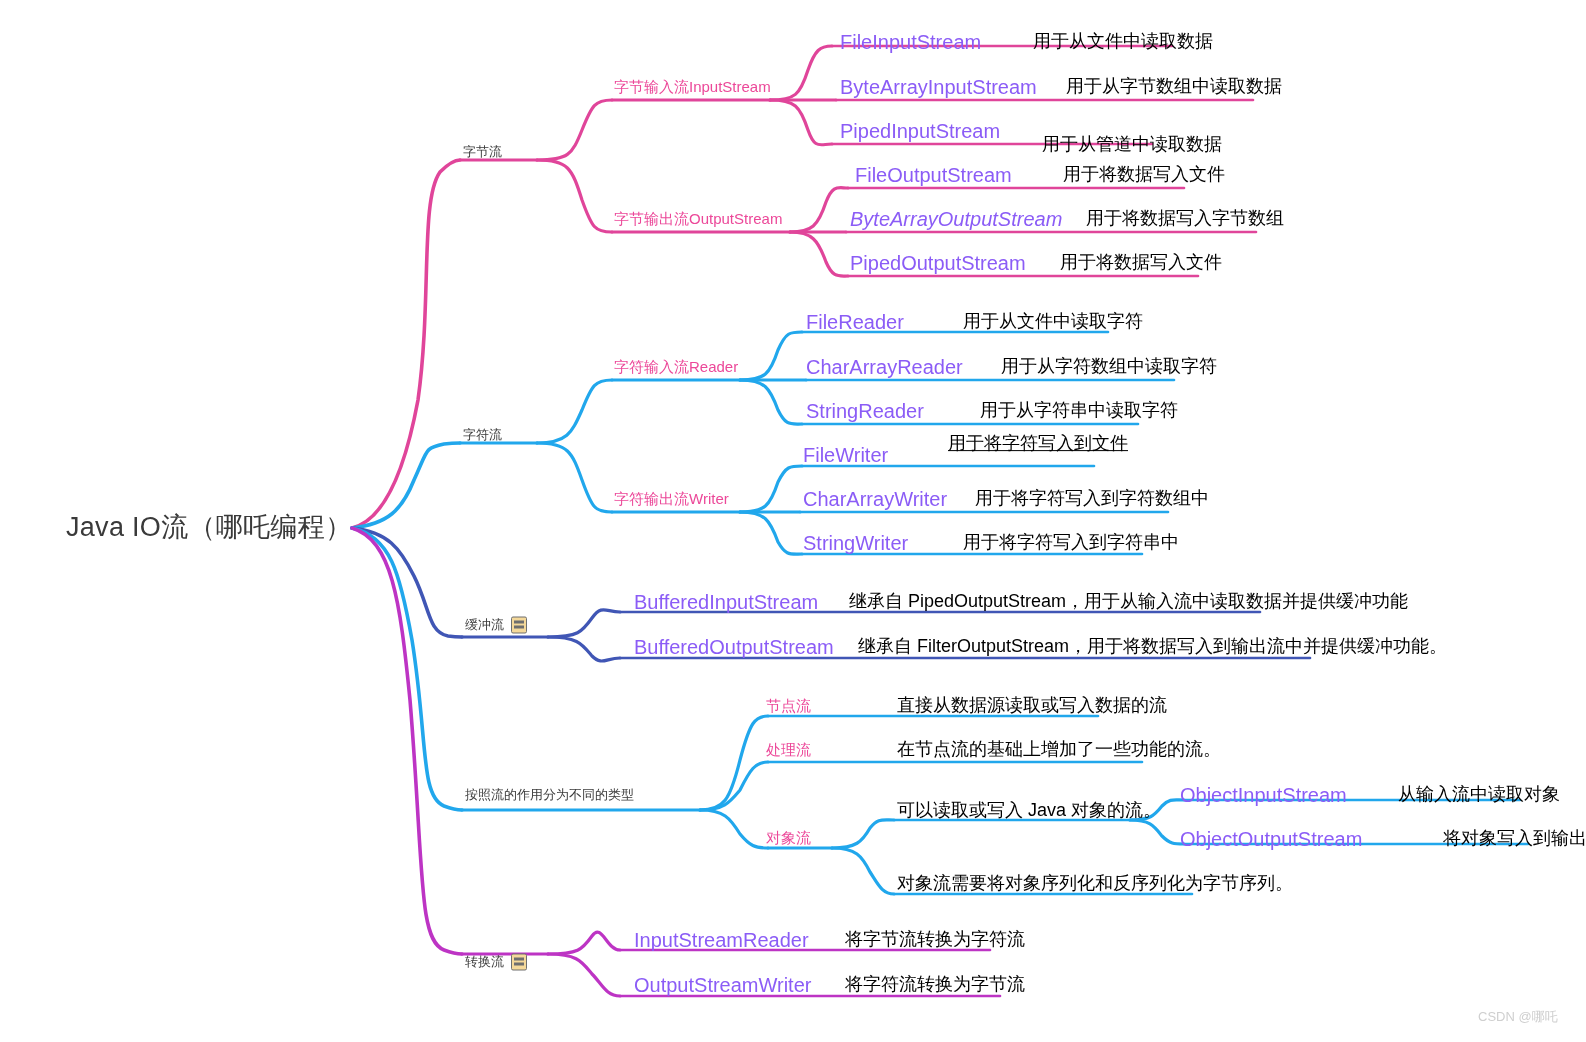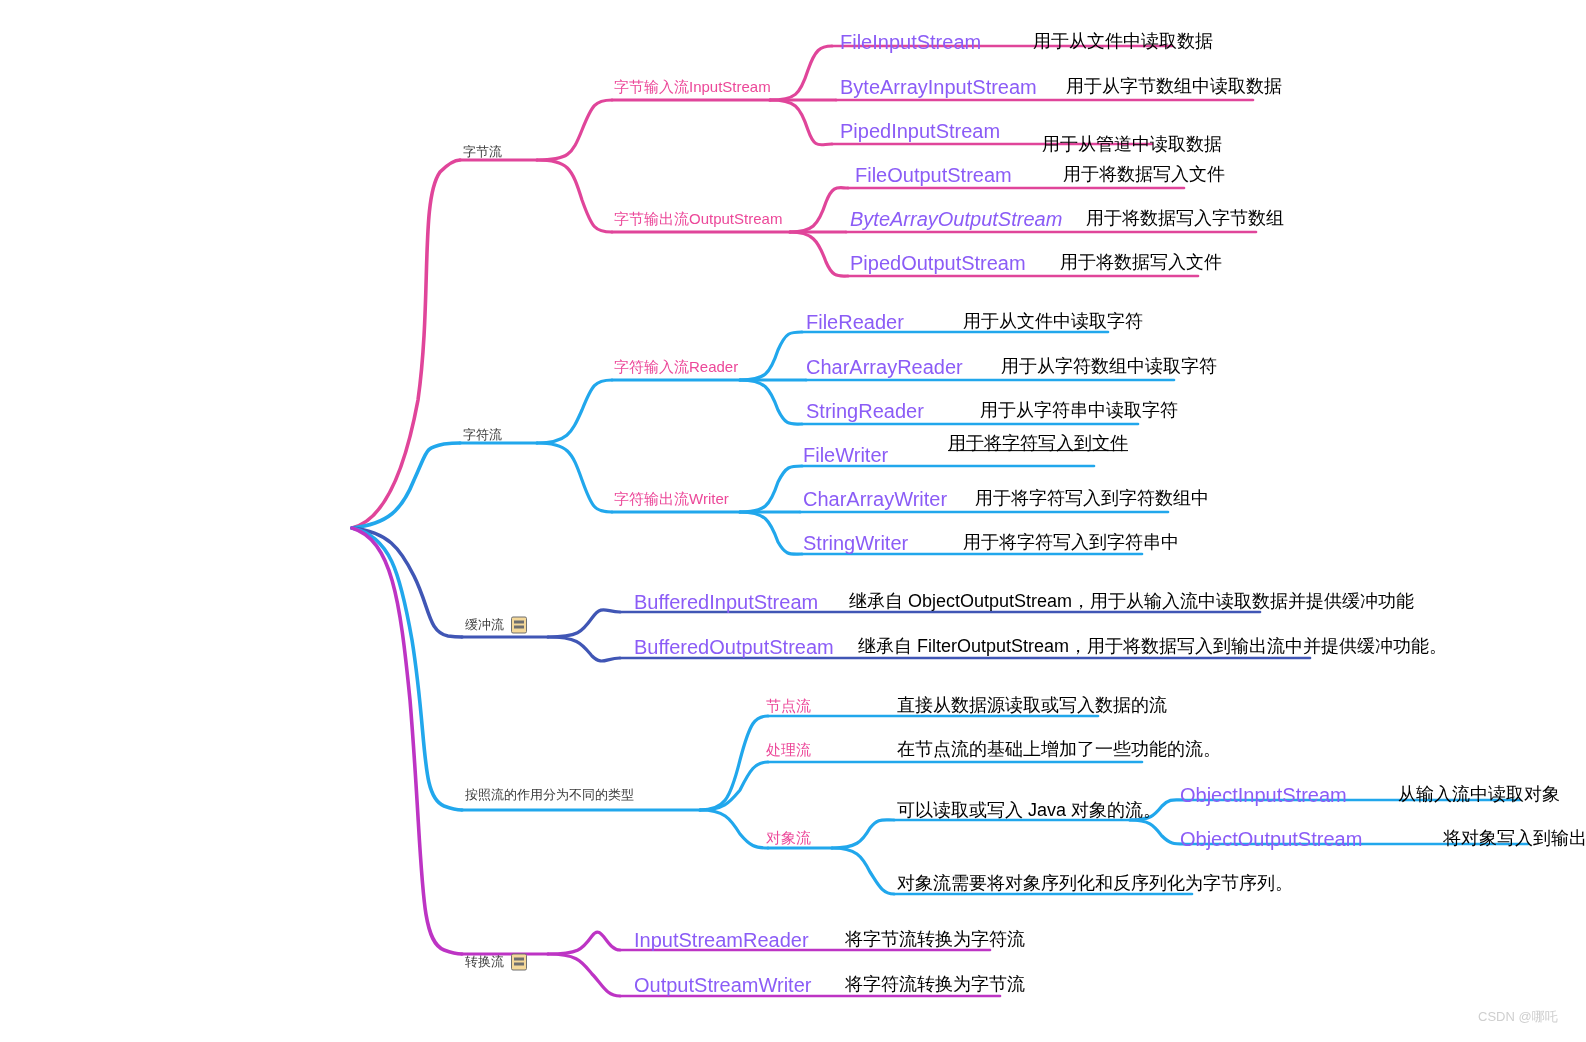--- a/index.html
+++ b/index.html
@@ -195,20 +195,21 @@
         <path d="M548,954 C 578,954 582,950 592,936 C 602,922 606,950 620,950"></path>
         <path d="M620,950 L 990,950" stroke-width="2.6"></path>
 
         <path d="M548,954 C 578,954 582,962 592,974 C 602,984 606,996 620,996"></path>
         <path d="M620,996 L 1000,996" stroke-width="2.6"></path>
       </g>
 
     </g>
   </svg>
 
+  <div class="node node-root" style="left:66px; top:528px;">Java IO流（哪吒编程）</div>
 
   <div class="node node-l1" style="left:463px; top:152px;">
     <span>字节流</span>
   </div>
 
   <div class="node node-l2" style="left:614px; top:87px;">字节输入流InputStream</div>
   <div class="node node-l2" style="left:614px; top:219px;">字节输出流OutputStream</div>
 
   <div class="node node-leaf" style="left:840px; top:42px;">FileInputStream</div>
   <div class="node node-desc" style="left:1033px; top:42px;">用于从文件中读取数据</div>
@@ -252,21 +253,21 @@
 
   <div class="node node-leaf" style="left:803px; top:543px;">StringWriter</div>
   <div class="node node-desc" style="left:963px; top:543px;">用于将字符写入到字符串中</div>
 
   <div class="node node-l1" style="left:465px; top:625px;">
     <span>缓冲流</span>
     <span class="note-icon"></span>
   </div>
 
   <div class="node node-leaf" style="left:634px; top:602px;">BufferedInputStream</div>
-  <div class="node node-desc" style="left:849px; top:602px;">继承自 ObjectOutputStream，用于从输入流中读取数据并提供缓冲功能</div>
+  <div class="node node-desc" style="left:849px; top:602px;">继承自 PipedOutputStream，用于从输入流中读取数据并提供缓冲功能</div>
 
   <div class="node node-leaf" style="left:634px; top:647px;">BufferedOutputStream</div>
   <div class="node node-desc" style="left:858px; top:647px;">继承自 FilterOutputStream，用于将数据写入到输出流中并提供缓冲功能。</div>
 
   <div class="node node-l1" style="left:465px; top:795px;">
     <span>按照流的作用分为不同的类型</span>
   </div>
 
   <div class="node node-l2" style="left:766px; top:706px;">节点流</div>
   <div class="node node-desc" style="left:897px; top:706px;">直接从数据源读取或写入数据的流</div>

